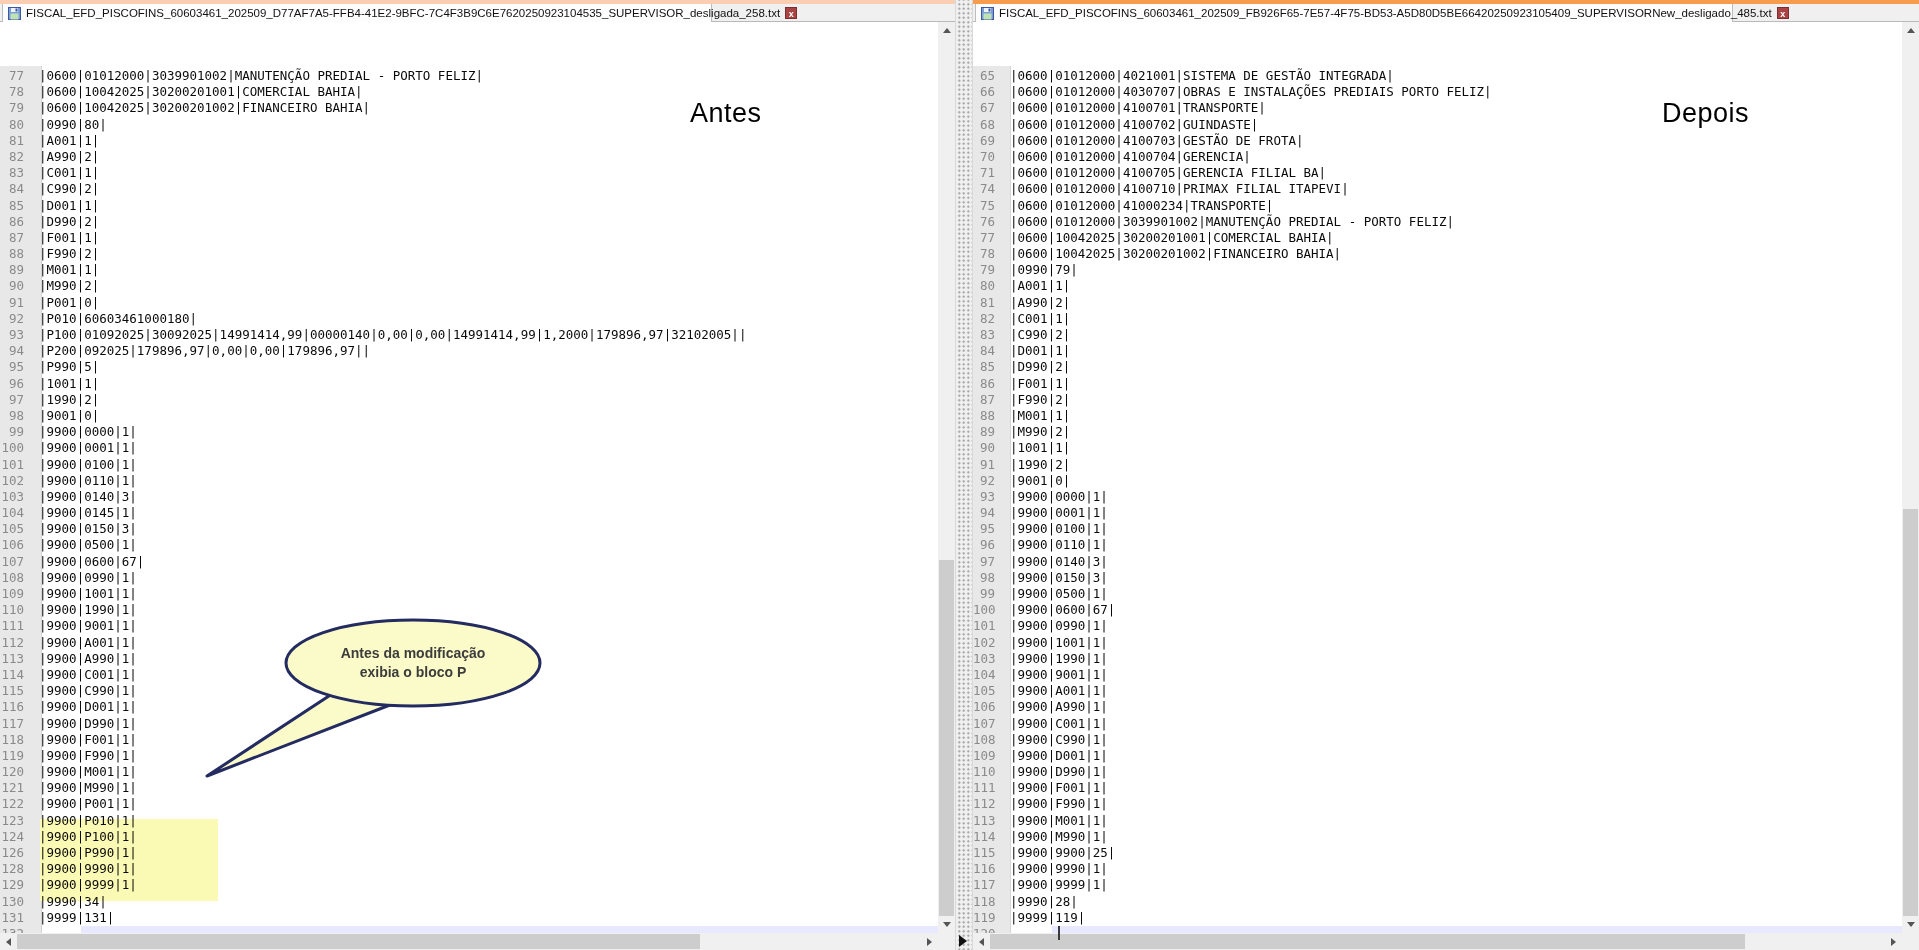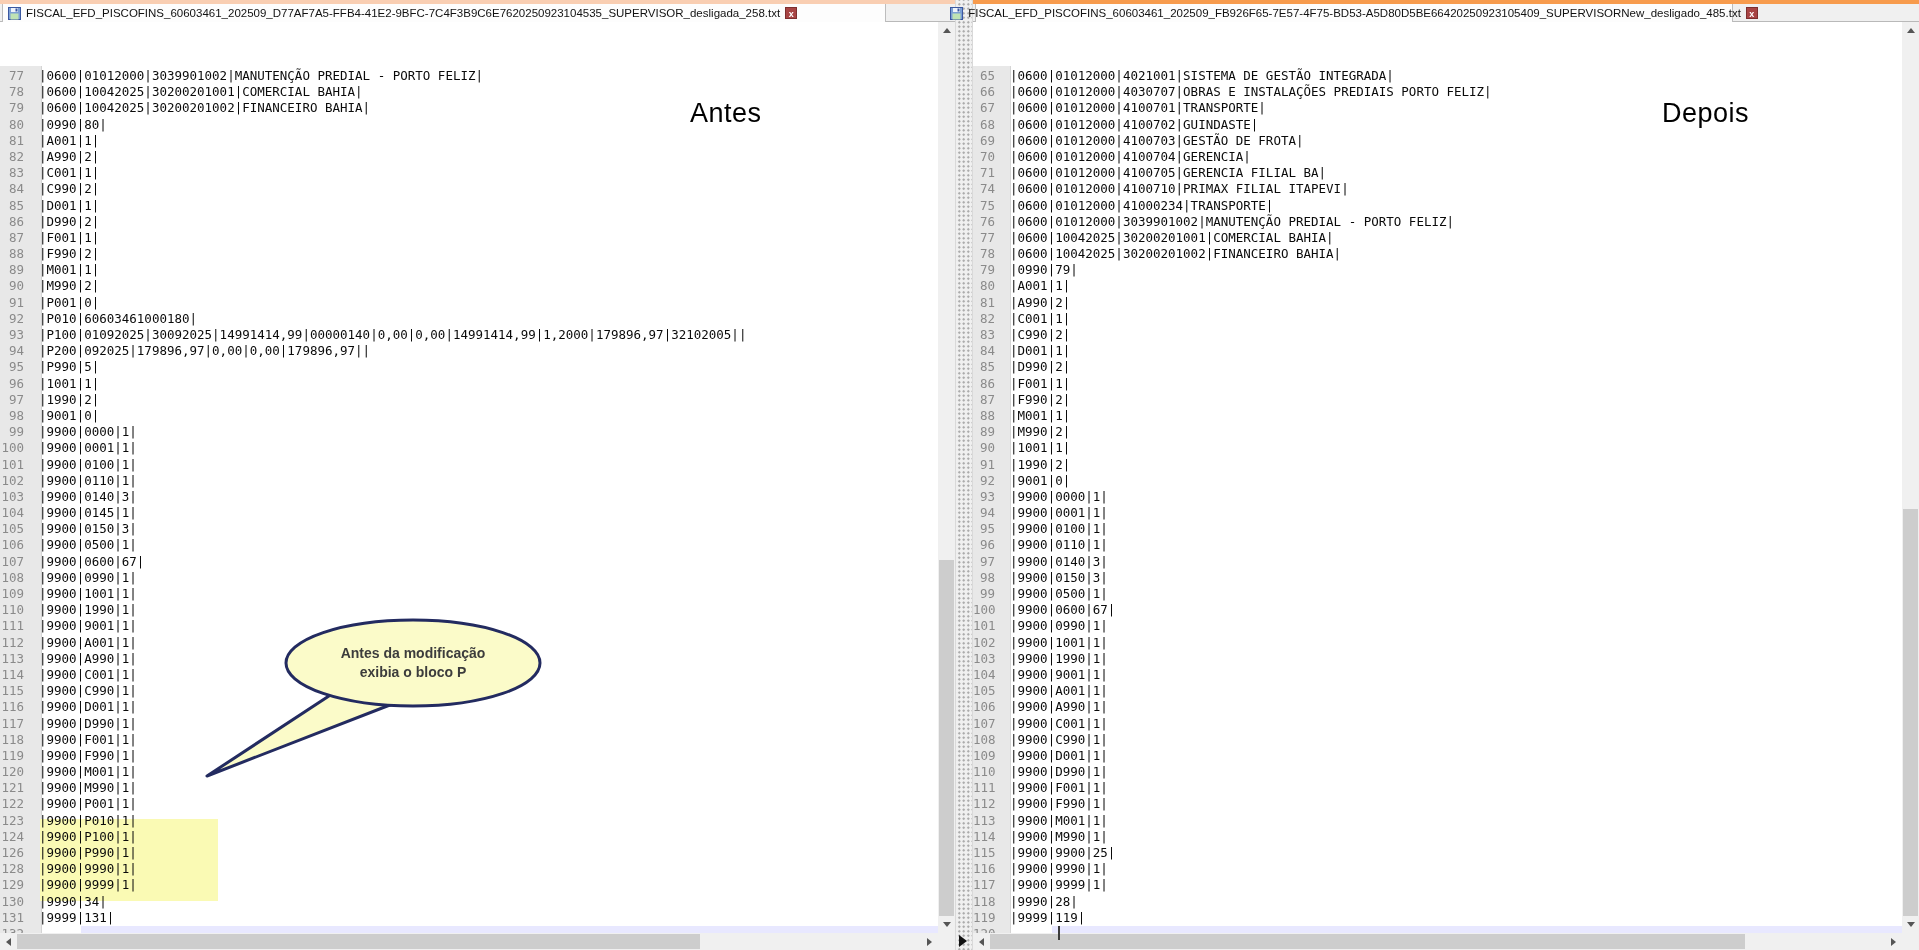--- a/index.html
+++ b/index.html
@@ -86,21 +86,21 @@
                   fill:#3c3c3c; }
 </style>
 </head>
 <body>
 
 <div id="stage">
 
   <div class="pane" id="pane-left">
     <div class="tabbar">
       <div class="tabstrip" style="background:#f9ceb2;"></div>
-      <div class="tab" style="width:884px;">
+      <div class="tab" style="width:710px;">
         <svg class="floppy" viewBox="0 0 13 13">
           <rect x="0.5" y="0.5" width="12" height="12" fill="#7b9fd4" stroke="#3a57a0"></rect>
           <rect x="3" y="1" width="7" height="4" fill="#eef3fb"></rect>
           <rect x="2.5" y="6.5" width="8" height="6" fill="#bfe3b4"></rect>
           <rect x="7.5" y="1.5" width="2" height="3" fill="#3a57a0"></rect>
         </svg>
         <span class="tab-title">FISCAL_EFD_PISCOFINS_60603461_202509_D77AF7A5-FFB4-41E2-9BFC-7C4F3B9C6E7620250923104535_SUPERVISOR_desligada_258.txt</span>
         <span class="tab-close">x</span>
       </div>
     </div>
@@ -187,21 +187,21 @@
     </div>
     <div class="sb-corner" style="left:938px;"></div>
   </div>
 
   <div id="splitter"></div>
   <div id="splitter-arrow"></div>
 
   <div class="pane" id="pane-right">
     <div class="tabbar">
       <div class="tabstrip" style="background:#f79b4d;"></div>
-      <div class="tab" style="width:758px;justify-content:center;">
+      <div class="tab" style="width:758px;">
         <svg class="floppy" viewBox="0 0 13 13">
           <rect x="0.5" y="0.5" width="12" height="12" fill="#7b9fd4" stroke="#3a57a0"></rect>
           <rect x="3" y="1" width="7" height="4" fill="#eef3fb"></rect>
           <rect x="2.5" y="6.5" width="8" height="6" fill="#bfe3b4"></rect>
           <rect x="7.5" y="1.5" width="2" height="3" fill="#3a57a0"></rect>
         </svg>
         <span class="tab-title">FISCAL_EFD_PISCOFINS_60603461_202509_FB926F65-7E57-4F75-BD53-A5D80D5BE66420250923105409_SUPERVISORNew_desligado_485.txt</span>
         <span class="tab-close">x</span>
       </div>
     </div>

